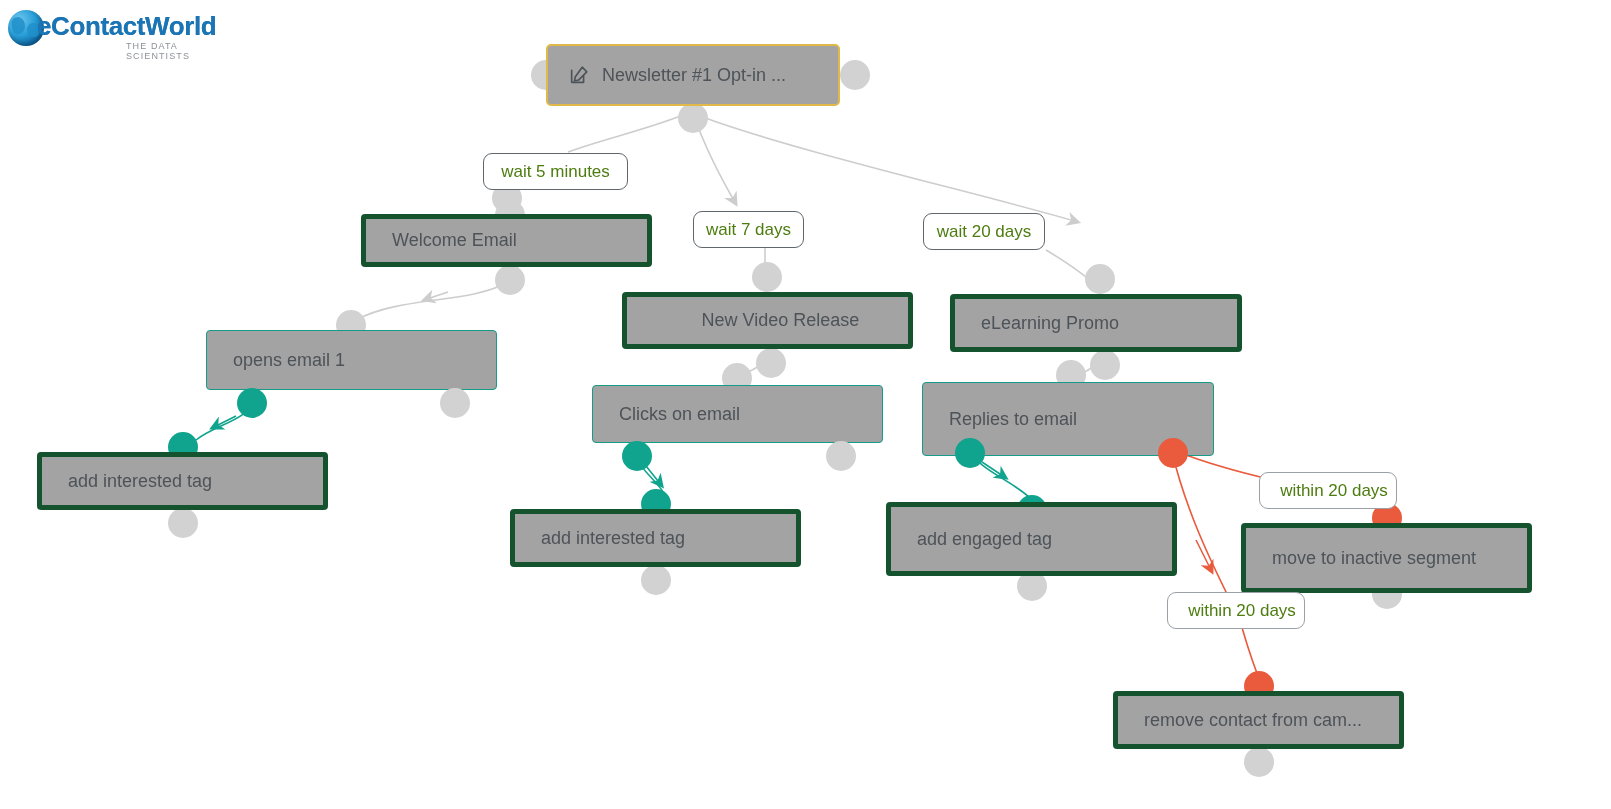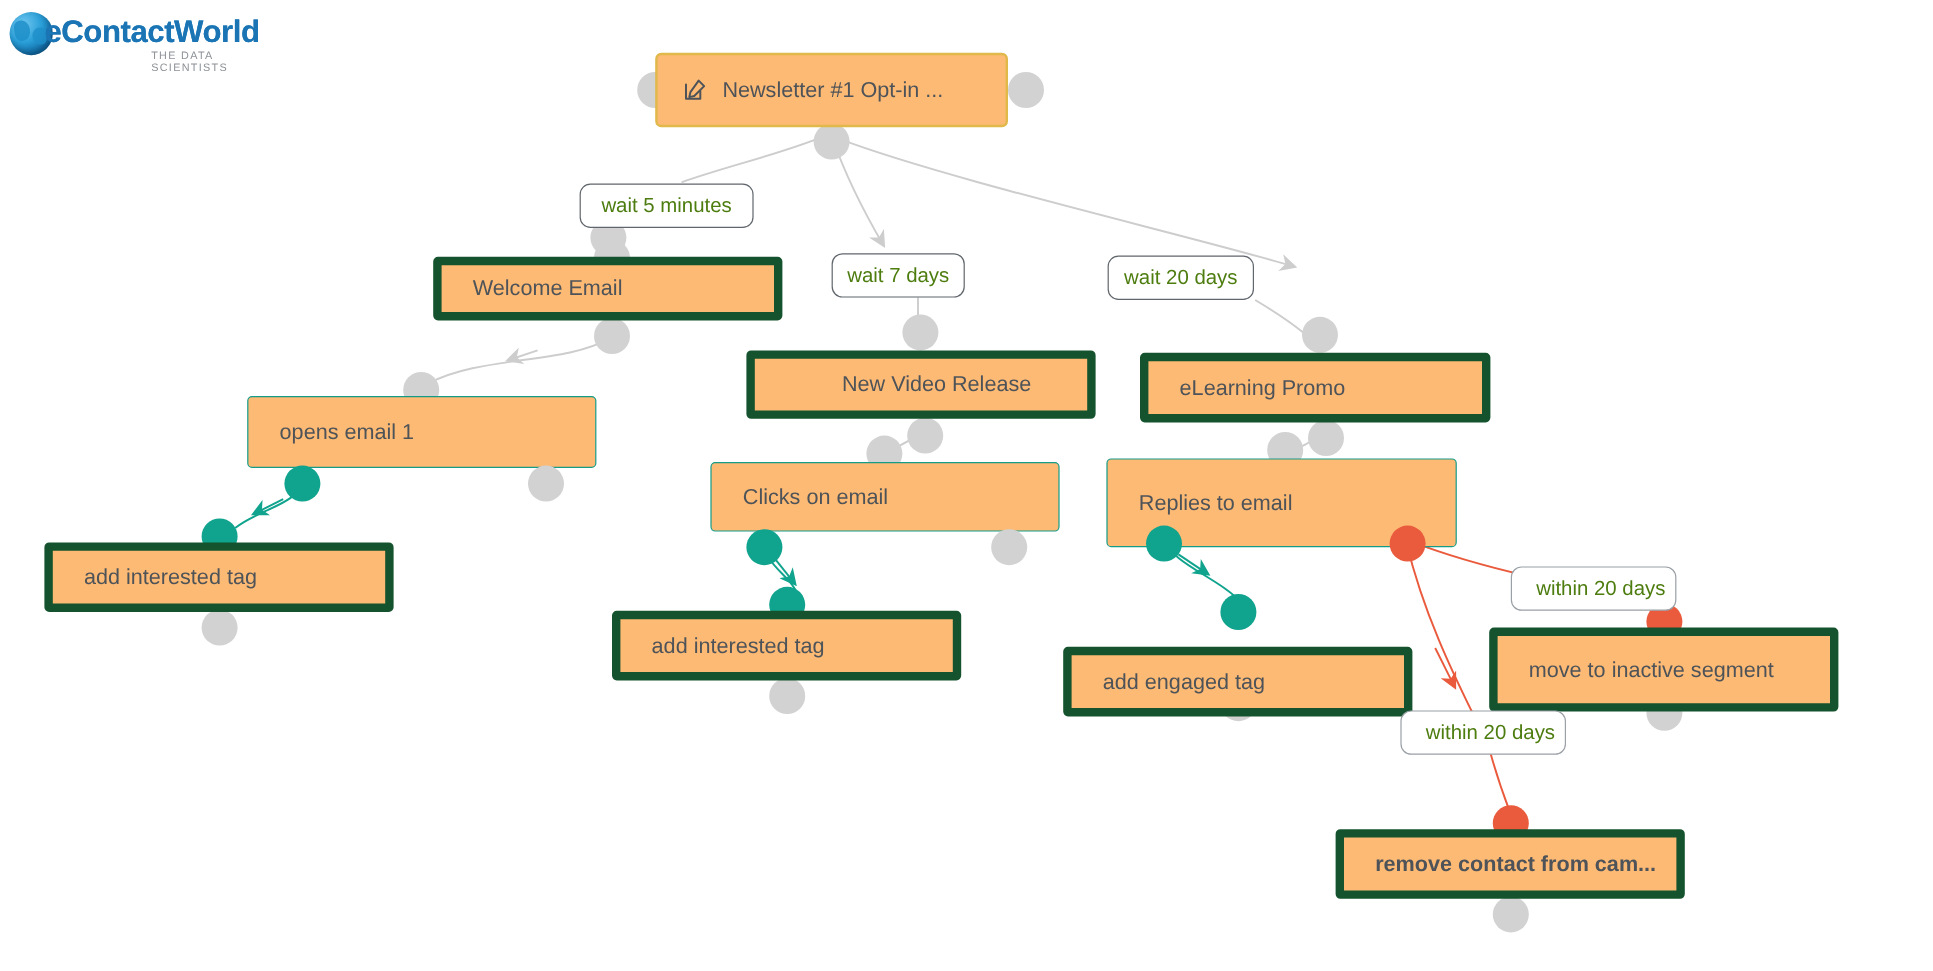--- a/index.html
+++ b/index.html
@@ -84,35 +84,35 @@
     left: 0; top: 0;
     width: 1611px;
     height: 809px;
     pointer-events: none;
   }
 
   
   .node {
     position: absolute;
     box-sizing: border-box;
-    background: #fdba74;
+    background: #a3a3a3;
     display: flex;
     align-items: center;
     z-index: 5;
   }
   .node .label {
     font-size: 18px;
     color: #4d5358;
     white-space: nowrap;
     font-family: "Liberation Sans", sans-serif;
   }
 
   
   .node.box {
-    border: 7px solid #14532d;
+    border: 5px solid #14532d;
     border-radius: 4px;
     padding-left: 26px;
   }
   .node.box.trigger {
     border: 2px solid #e0b94a;
     border-radius: 5px;
     padding-left: 20px;
   }
   .node.box.condition {
     border: 1.5px solid #149c89;
@@ -297,33 +297,33 @@
   </div>
 
   <div class="node box" style="left:37px; top:452px; width:291px; height:58px;">
     <span class="label">add interested tag</span>
   </div>
 
   <div class="node box" style="left:510px; top:509px; width:291px; height:58px;">
     <span class="label">add interested tag</span>
   </div>
 
-  <div class="node box" style="left:886px; top:539px; width:291px; height:58px;">
+  <div class="node box" style="left:886px; top:502px; width:291px; height:74px;">
     <span class="label">add engaged tag</span>
   </div>
 
   <div class="node pill soft" style="left:1259px; top:472px; width:138px; height:37px; z-index:7;">
     <span class="label">within 20 days</span>
   </div>
 
   <div class="node pill soft" style="left:1167px; top:592px; width:138px; height:37px; z-index:7;">
     <span class="label">within 20 days</span>
   </div>
 
   <div class="node box" style="left:1241px; top:523px; width:291px; height:70px;">
     <span class="label">move to inactive segment</span>
   </div>
 
-  <div class="node box" style="left:1113px; top:691px; width:291px; height:58px;font-weight:bold;">
+  <div class="node box" style="left:1113px; top:691px; width:291px; height:58px;">
     <span class="label">remove contact from cam...</span>
   </div>
 
 </div>
 
 </body></html>

